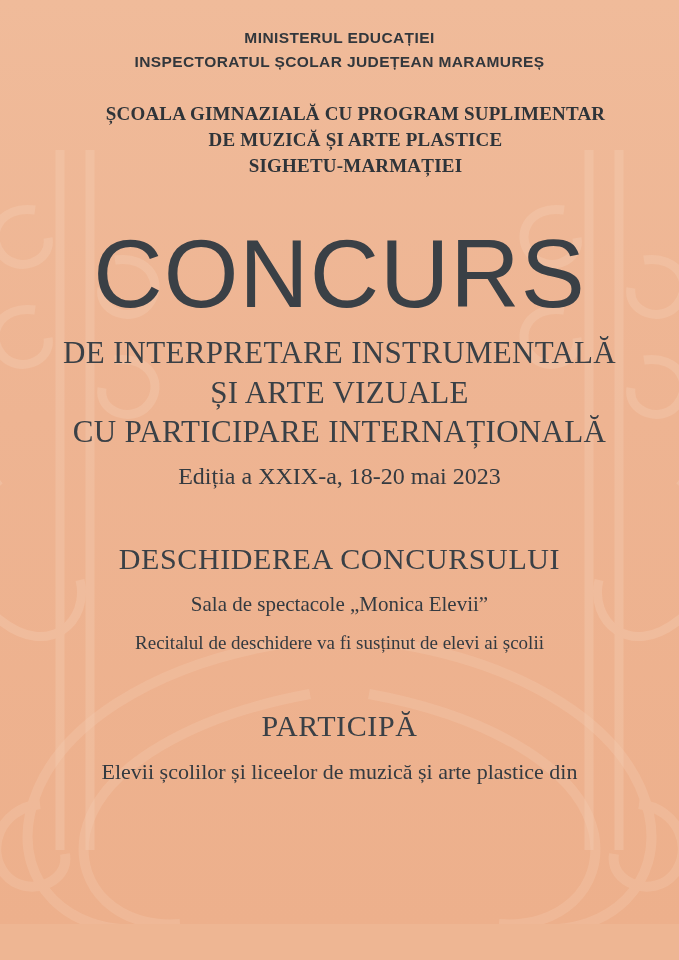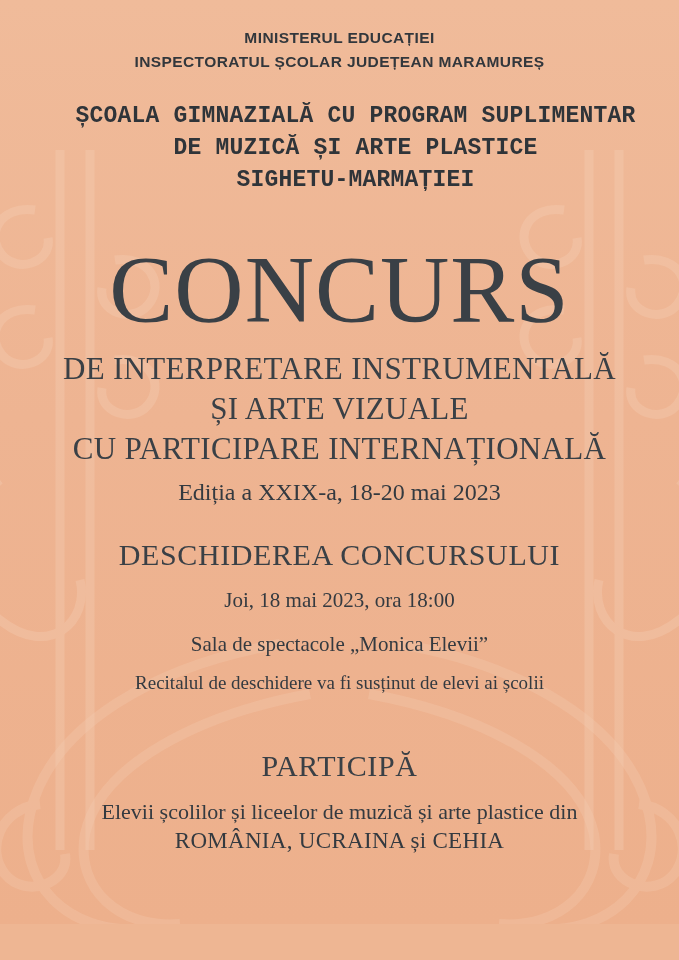--- a/index.html
+++ b/index.html
@@ -47,33 +47,33 @@
     margin-top: 26px;
     font-family: "Liberation Sans", sans-serif;
     font-weight: bold;
     font-size: 15.5px;
     letter-spacing: 0.4px;
     line-height: 1.55;
     color: #32373c;
   }
   .school {
     margin-top: 27px;
-    font-family: Liberation Mono, monospace;
+    font-family: Liberation Serif, serif;
     font-weight: bold;
-    font-size: 23px;
+    font-size: 19px;
     letter-spacing: 0.2px;
     line-height: 1.38;
     color: #2f3439;
     padding: 0 18px;
     margin-left: 32px;
   }
 
   .concurs {
     margin-top: 48px;
-    font-family: Liberation Serif, serif;
+    font-family: Liberation Sans, sans-serif;
     font-size: 96px;
     line-height: 0.95;
     letter-spacing: 1px;
     color: #3a4046;
     font-weight: normal;
     text-transform: uppercase;
   }
 
   .subtitle {
     margin-top: 14px;
@@ -85,21 +85,21 @@
     text-transform: uppercase;
     text-align: center;
   }
   .edition {
     margin-top: 11px;
     font-size: 24px;
     color: #343a40;
   }
 
   .section-head {
-    margin-top: 32px;
+    margin-top: 52px;
     font-size: 30px;
     letter-spacing: 0.6px;
     color: #3a4046;
     text-transform: uppercase;
   }
   .line {
     margin-top: 13px;
     font-size: 21px;
     color: #343a40;
     line-height: 1.45;
@@ -186,22 +186,20 @@
 
     <div class="subtitle">
       <div>DE INTERPRETARE INSTRUMENTALĂ</div>
       <div>ȘI ARTE VIZUALE</div>
       <div>CU PARTICIPARE INTERNAȚIONALĂ</div>
     </div>
 
     <div class="edition">Ediția a XXIX-a, 18-20 mai 2023</div>
 
     <div class="section-head">DESCHIDEREA CONCURSULUI</div>
-    <div class="line">Joi, 18 mai 2023, ora 18:00</div>
     <div class="line">Sala de spectacole „Monica Elevii”</div>
     <div class="line small">Recitalul de deschidere va fi susținut de elevi ai școlii</div>
 
     <div class="participa">PARTICIPĂ</div>
     <div class="participants">Elevii școlilor și liceelor de muzică și arte plastice din</div>
-    <div class="countries">ROMÂNIA, UCRAINA și CEHIA</div>
 
   </div>
 </div>
 
 </body></html>

